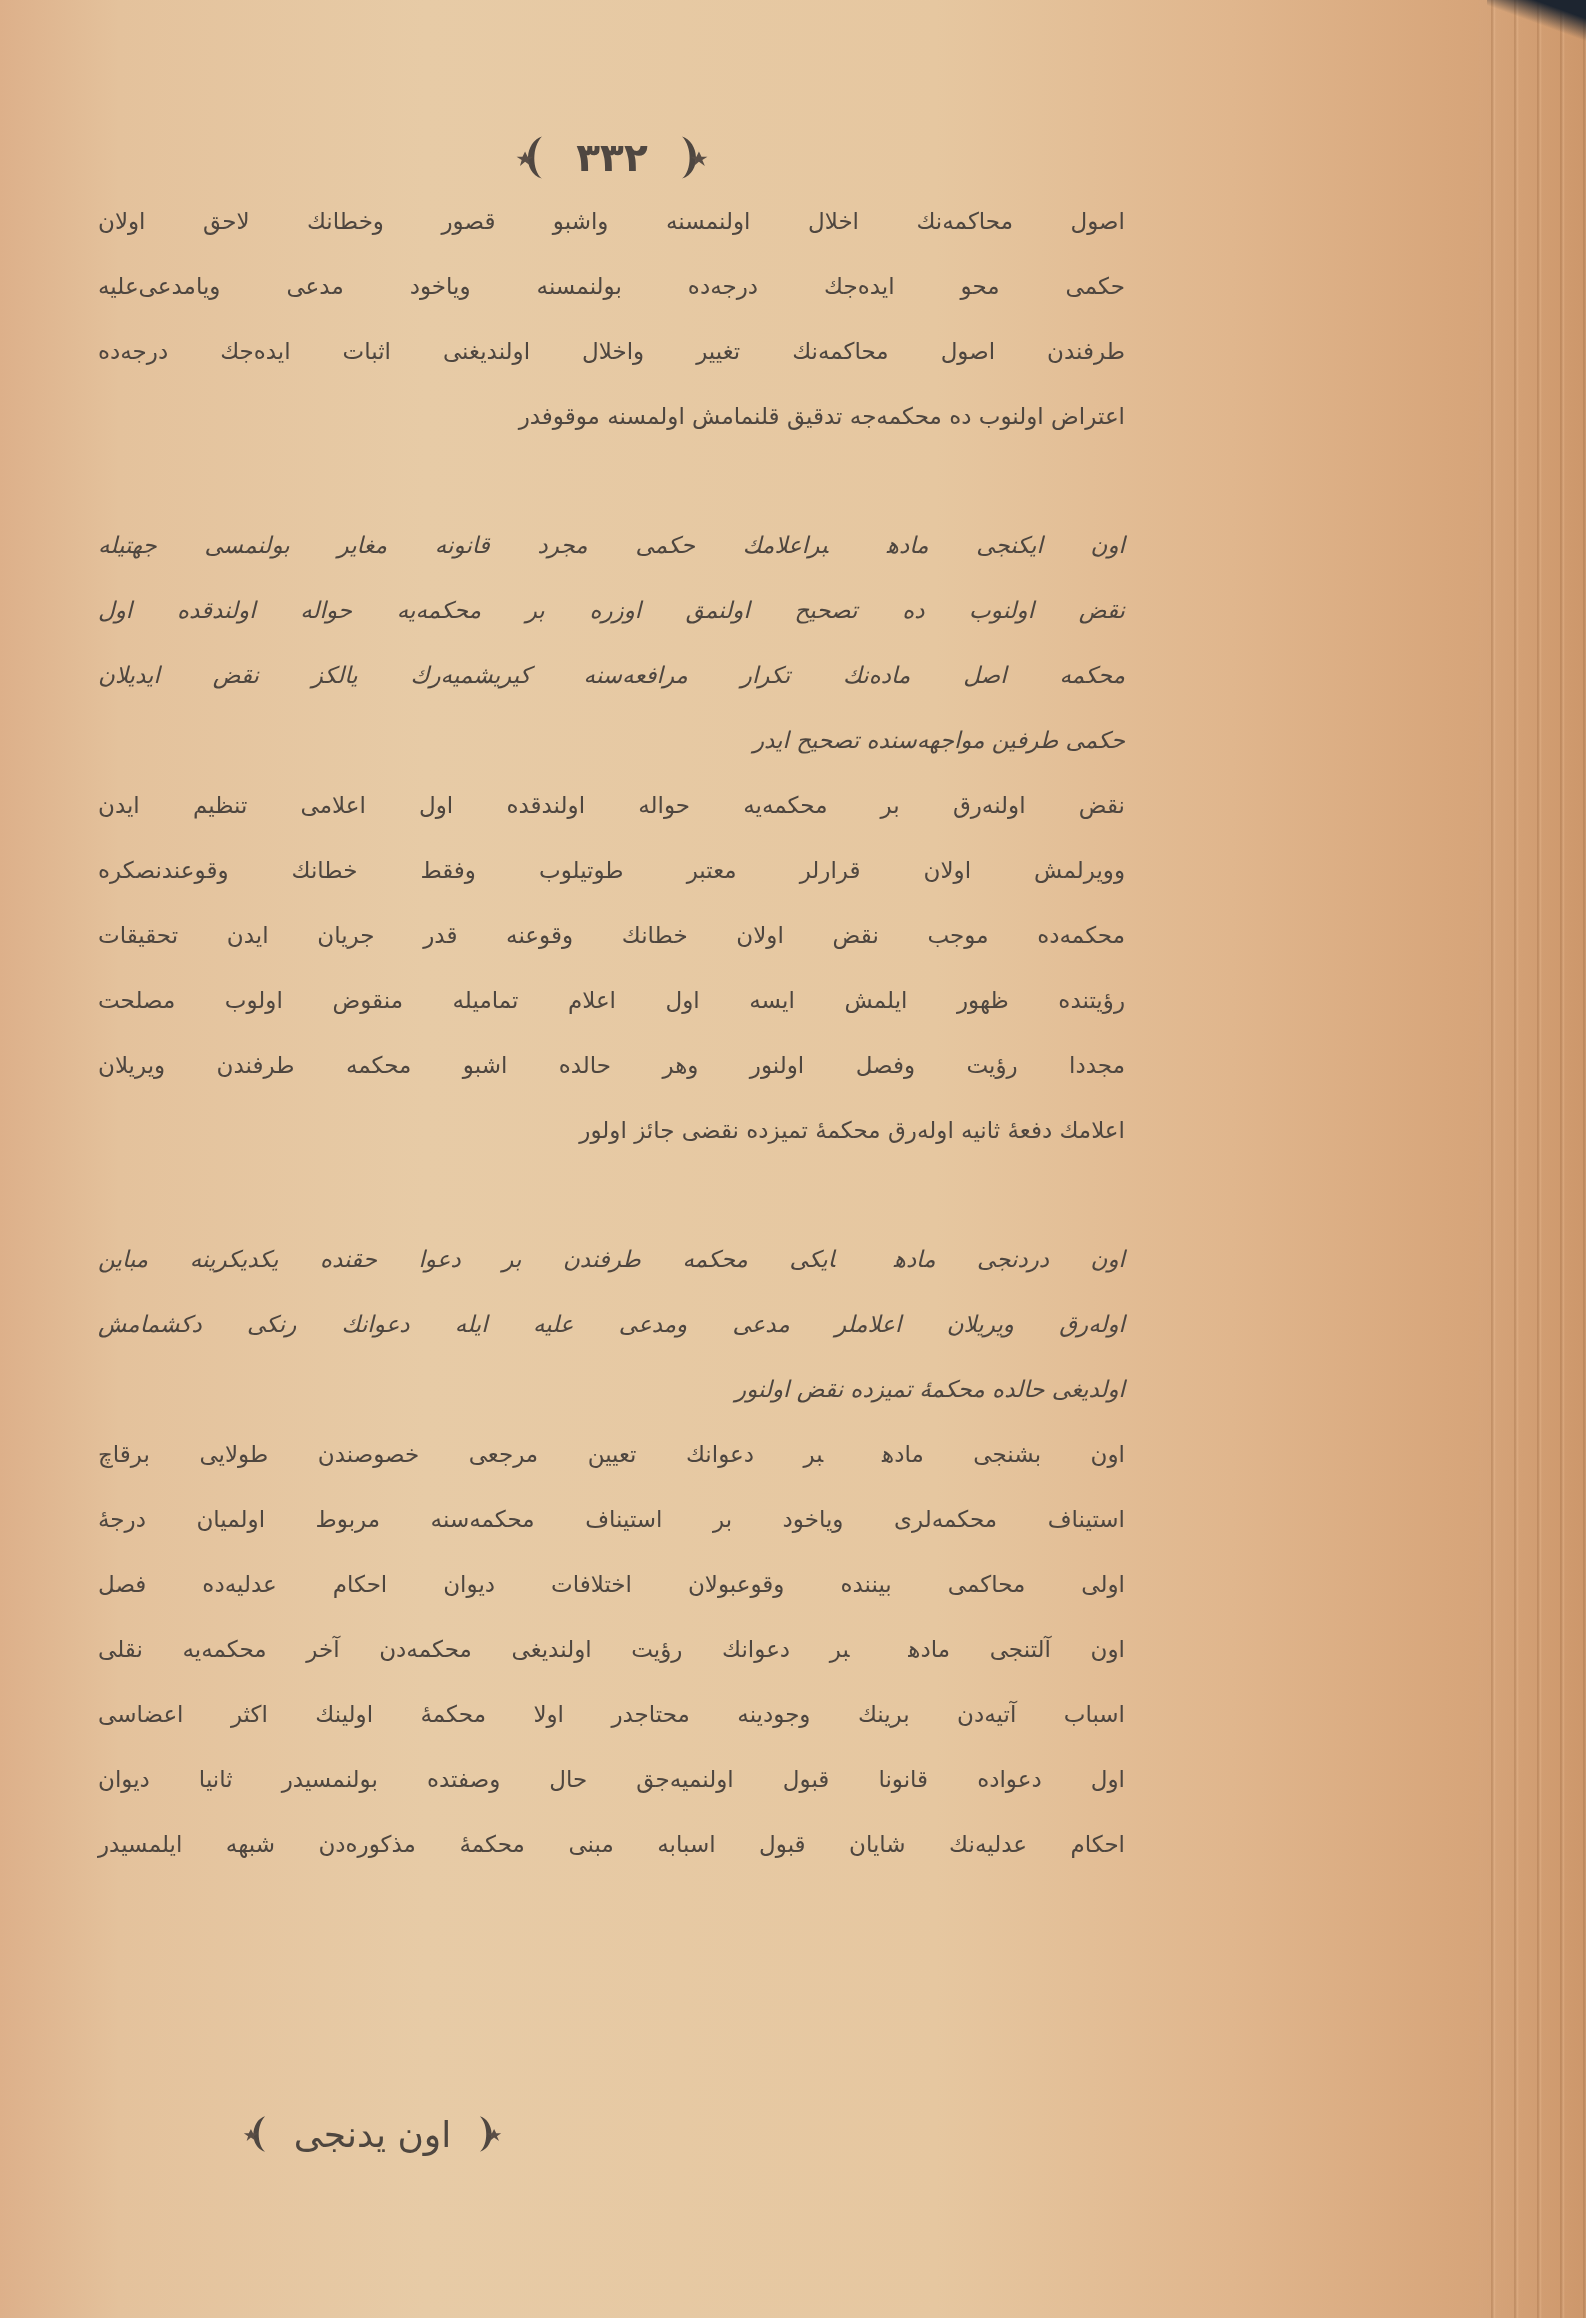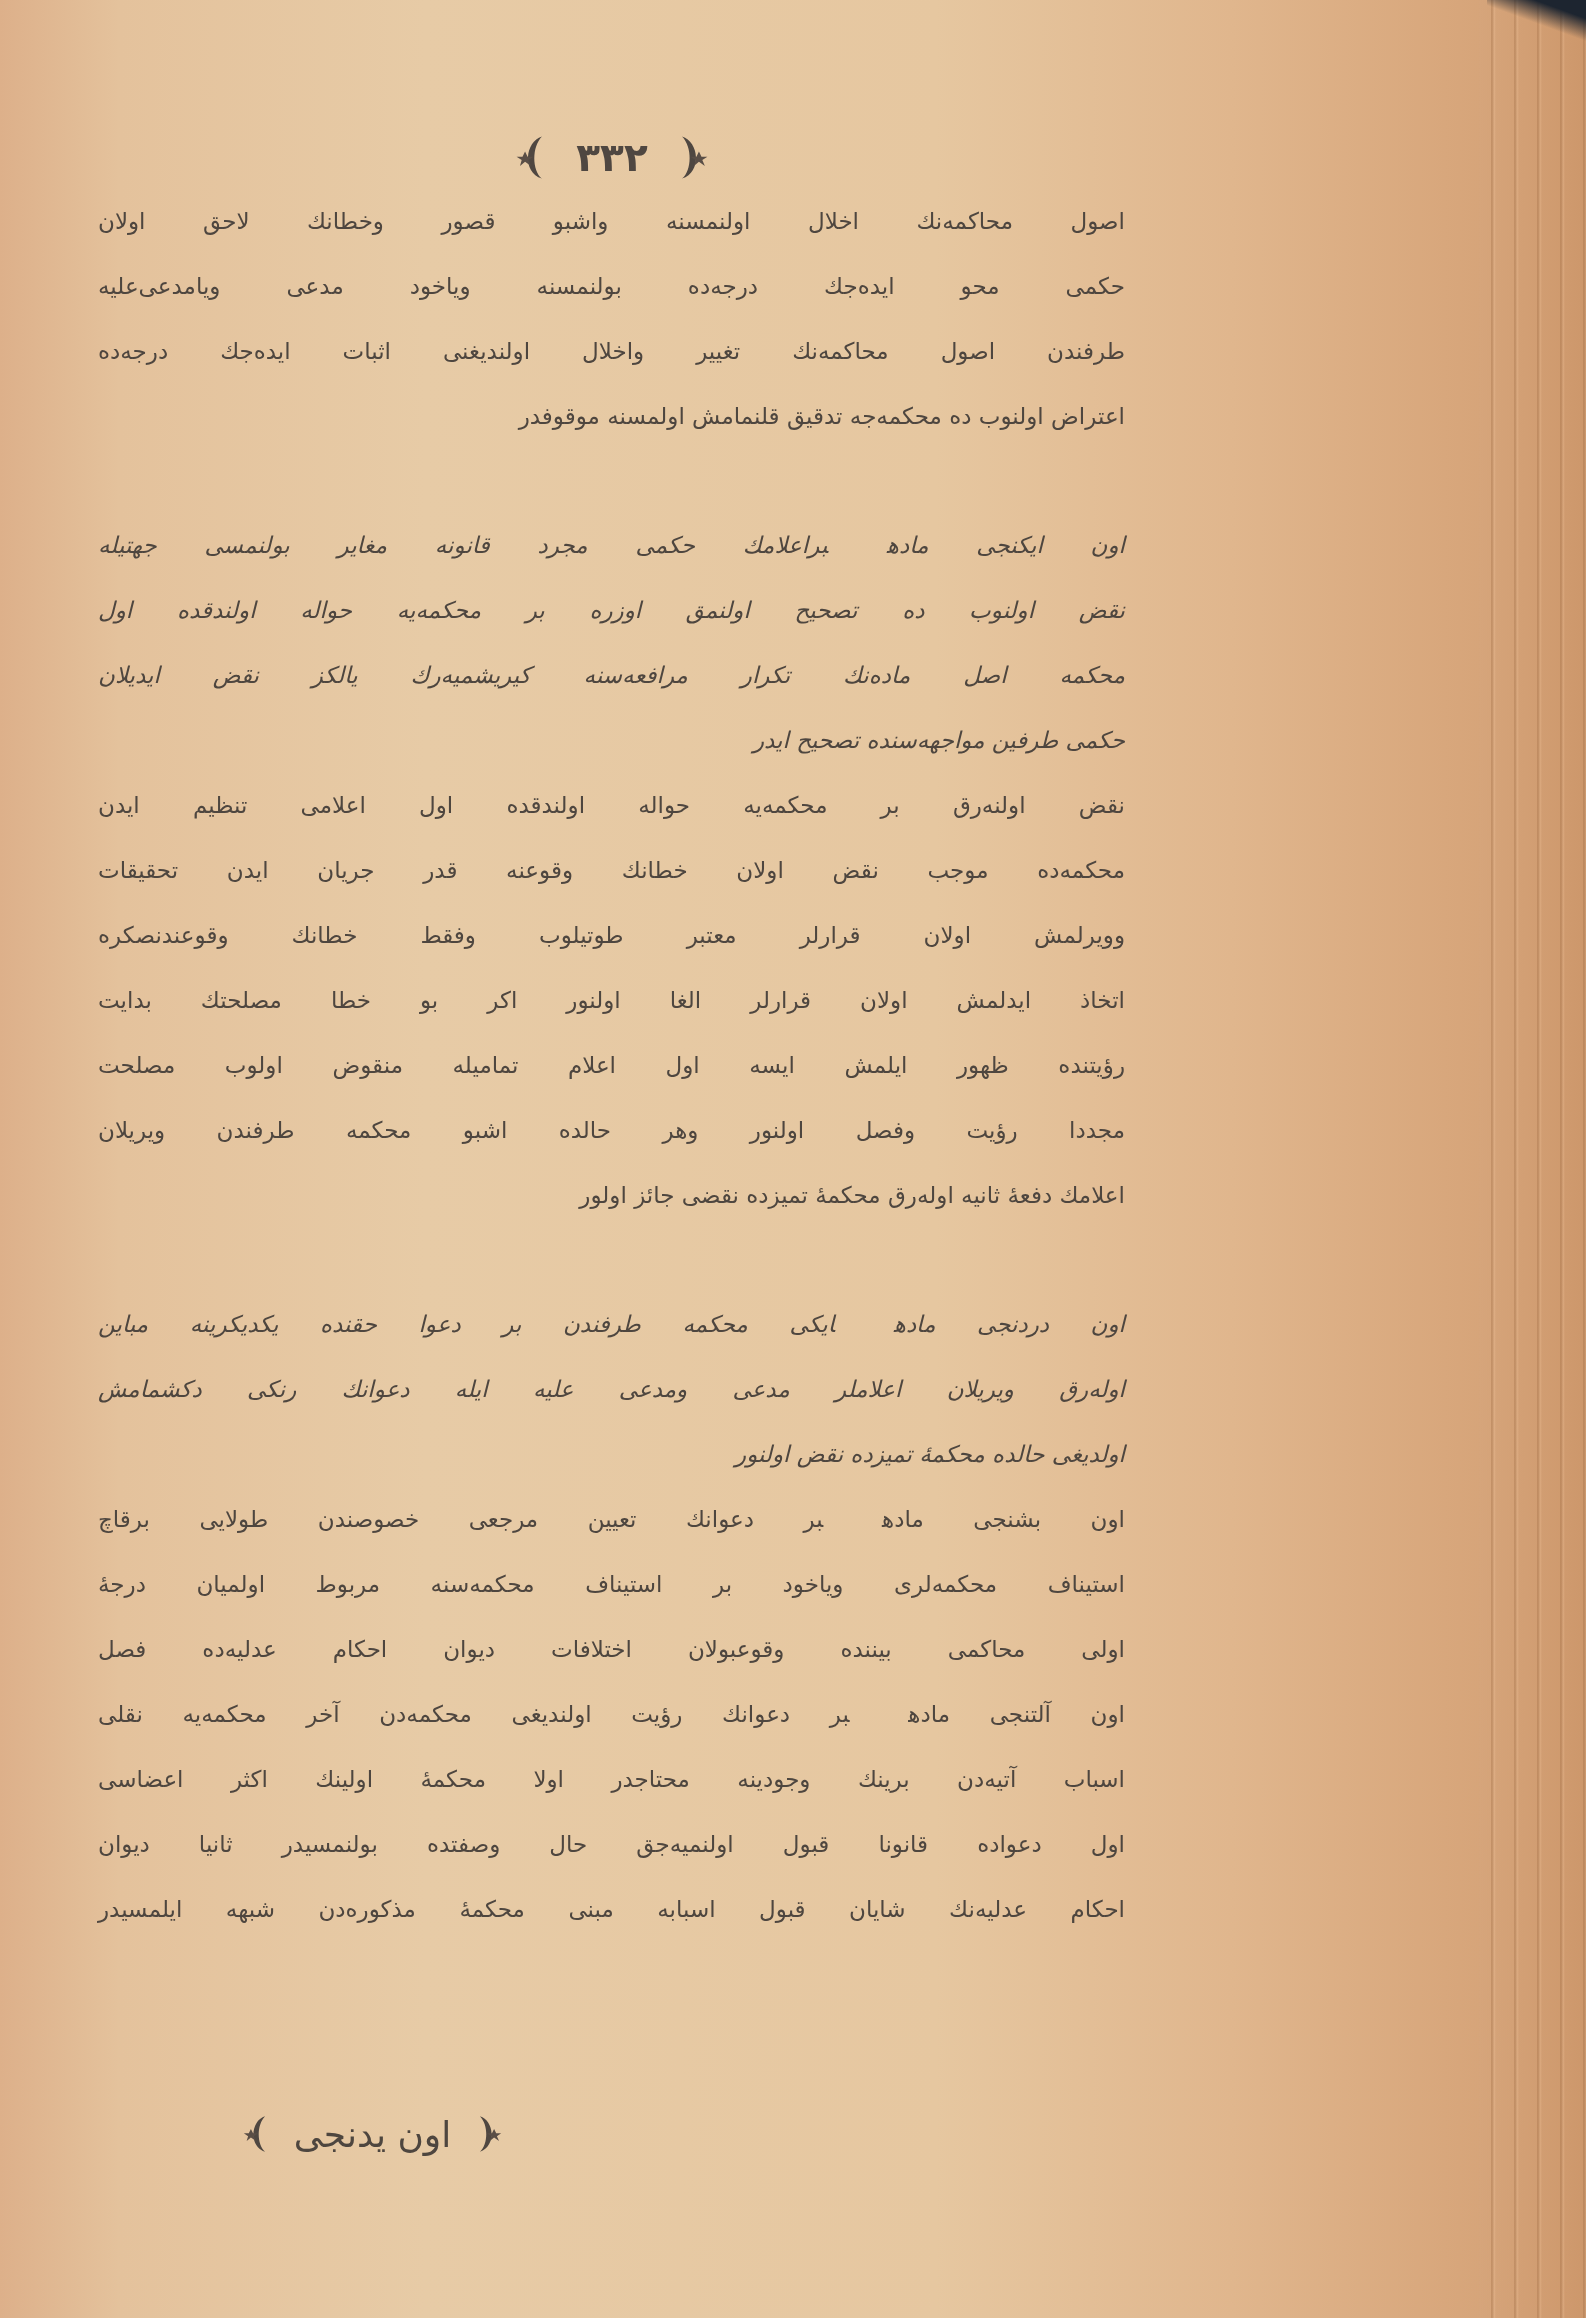--- a/index.html
+++ b/index.html
@@ -96,23 +96,22 @@
 
     <div class="para gap">
       <div class="line"><span class="label">اون ایكنجی ماده</span><span>براعلامك حكمی مجرد قانونه مغایر بولنمسی جهتیله</span></div>
       <div class="line">نقض اولنوب ده تصحیح اولنمق اوزره بر محكمه‌یه حواله اولندقده اول</div>
       <div class="line">محكمه اصل ماده‌نك تكرار مرافعه‌سنه كیریشمیه‌رك یالكز نقض ایدیلان</div>
       <div class="line short">حكمی طرفین مواجهه‌سنده تصحیح ایدر</div>
     </div>
 
     <div class="para">
       <div class="line">نقض اولنه‌رق بر محكمه‌یه حواله اولندقده اول اعلامی تنظیم ایدن</div>
+      <div class="line">وویرلمش اولان قرارلر معتبر طوتیلوب وفقط خطانك وقوعندنصكره</div>
       <div class="line">محكمه‌ده موجب نقض اولان خطانك وقوعنه قدر جریان ایدن تحقیقات</div>
-      <div class="line">وویرلمش اولان قرارلر معتبر طوتیلوب وفقط خطانك وقوعندنصكره</div>
-      <div class="line">اتخاذ ایدلمش اولان قرارلر الغا اولنور اكر بو خطا مصلحتك بدایت</div>
       <div class="line">رؤیتنده ظهور ایلمش ایسه اول اعلام تمامیله منقوض اولوب مصلحت</div>
       <div class="line">مجددا رؤیت وفصل اولنور وهر حالده اشبو محكمه طرفندن ویریلان</div>
       <div class="line short">اعلامك دفعهٔ ثانیه اوله‌رق محكمهٔ تمیزده نقضی جائز اولور</div>
     </div>
 
     <div class="para gap">
       <div class="line"><span class="label">اون دردنجی ماده</span><span>ایكی محكمه طرفندن بر دعوا حقنده یكدیكرینه مباین</span></div>
       <div class="line">اوله‌رق ویریلان اعلاملر مدعی ومدعی علیه ایله دعوانك رنكی دكشمامش</div>
       <div class="line short">اولدیغی حالده محكمهٔ تمیزده نقض اولنور</div>
     </div>

